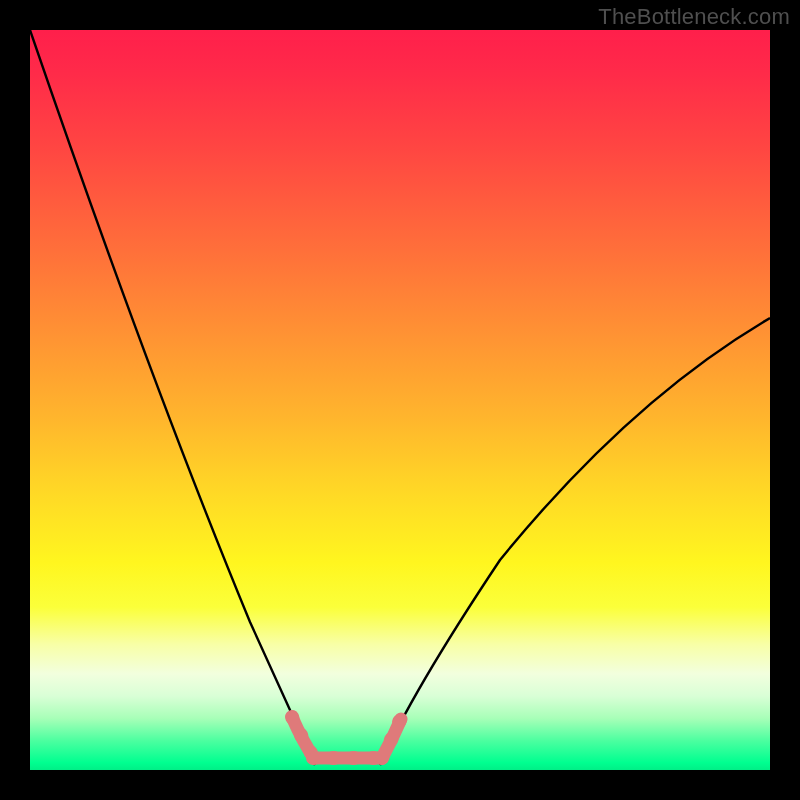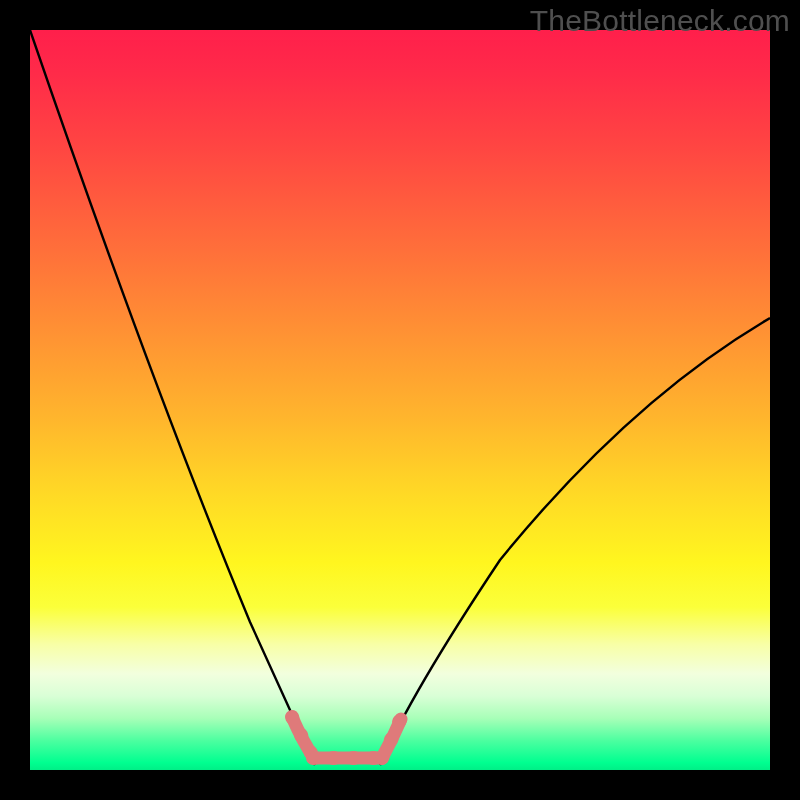--- a/index.html
+++ b/index.html
@@ -17,21 +17,21 @@
     top: 0;
     width: 800px;
     height: 800px;
     background: #000;
   }
   .watermark {
     position: absolute;
     top: 4px;
     right: 10px;
     color: #4f4f4f;
-    font-size: 30px;
+    font-size: 22px;
     letter-spacing: 0.2px;
     font-weight: 400;
     z-index: 10;
   }
   .plot {
     position: absolute;
     left: 30px;
     top: 30px;
     width: 740px;
     height: 740px;

